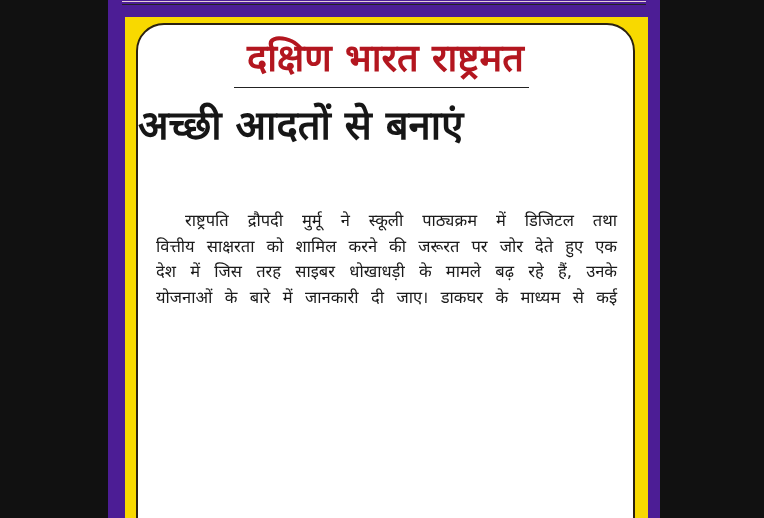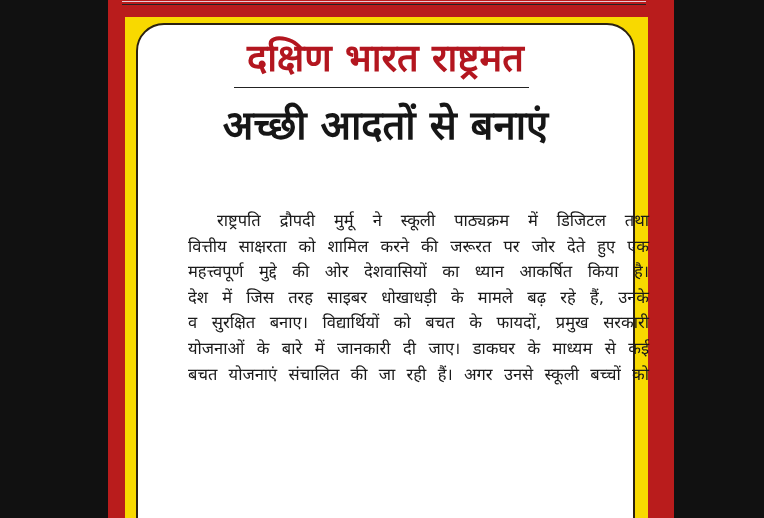--- a/index.html
+++ b/index.html
@@ -13,22 +13,21 @@
       position: relative;
       overflow: hidden;
       font-family: "DejaVu Sans", sans-serif;
     }
     .page {
       position: absolute;
       left: 108px;
       top: 0;
       width: 552px;
       height: 518px;
-      background: #b91c1c;
-      padding-left: 14px;
+      background: #4c1d95;
     }
     .top-rule-faint {
       position: absolute;
       left: 14px;
       top: 1px;
       width: 524px;
       height: 1px;
       background: #e6cdd6;
     }
     .top-rule {
@@ -76,38 +75,36 @@
       top: 62px;
       width: 295px;
       height: 1px;
       background: #222222;
     }
     .headline {
       position: absolute;
       left: 0;
       right: 0;
       top: 74px;
-      text-align: center;
       color: #161616;
       font-family: "DejaVu Sans", sans-serif;
       font-weight: bold;
       font-size: 40px;
       line-height: 52px;
     }
     .body-text {
       position: absolute;
       left: 18px;
       top: 183px;
       width: 461px;
       color: #1a1a1a;
       font-family: "DejaVu Sans", sans-serif;
       font-size: 16.5px;
       line-height: 25.6px;
       text-align: justify;
-      margin-left: 32px;
     }
     .body-line {
       display: block;
       white-space: nowrap;
       text-align: justify;
       text-align-last: justify;
       height: 25.6px;
       overflow: visible;
     }
     .body-line.indent {
@@ -126,21 +123,18 @@
       <div class="masthead">दक्षिण भारत राष्ट्रमत</div>
       <div class="masthead-rule"></div>
 
       <div class="headline">
         <div>अच्छी आदतों से बनाएं</div>
       </div>
 
       <div class="body-text">
         <span class="body-line indent">राष्ट्रपति द्रौपदी मुर्मू ने स्कूली पाठ्यक्रम में डिजिटल तथा</span>
         <span class="body-line">वित्तीय साक्षरता को शामिल करने की जरूरत पर जोर देते हुए एक</span>
-        <span class="body-line">महत्त्वपूर्ण मुद्दे की ओर देशवासियों का ध्यान आकर्षित किया है।</span>
         <span class="body-line">देश में जिस तरह साइबर धोखाधड़ी के मामले बढ़ रहे हैं, उनके</span>
-        <span class="body-line">व सुरक्षित बनाए। विद्यार्थियों को बचत के फायदों, प्रमुख सरकारी</span>
         <span class="body-line">योजनाओं के बारे में जानकारी दी जाए। डाकघर के माध्यम से कई</span>
-        <span class="body-line">बचत योजनाएं संचालित की जा रही हैं। अगर उनसे स्कूली बच्चों को</span>
       </div>
     </div>
   </div>
 </div>
 
 </body></html>

